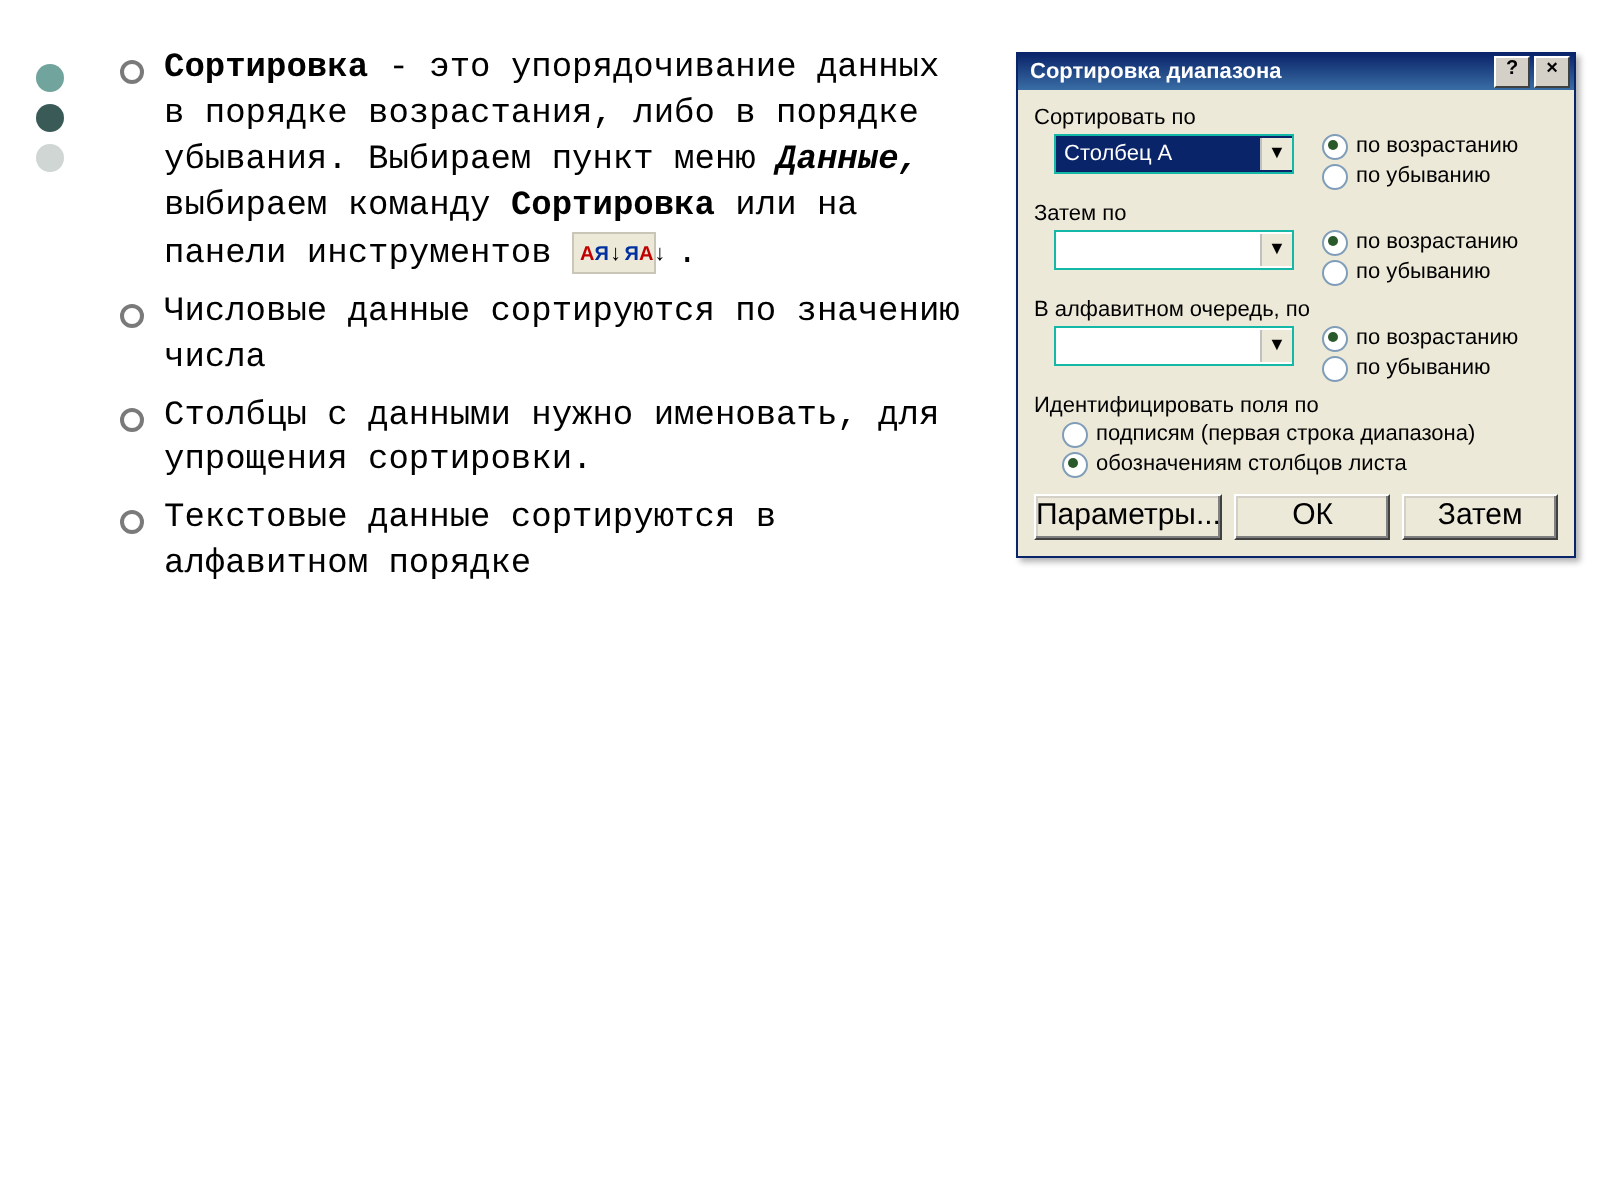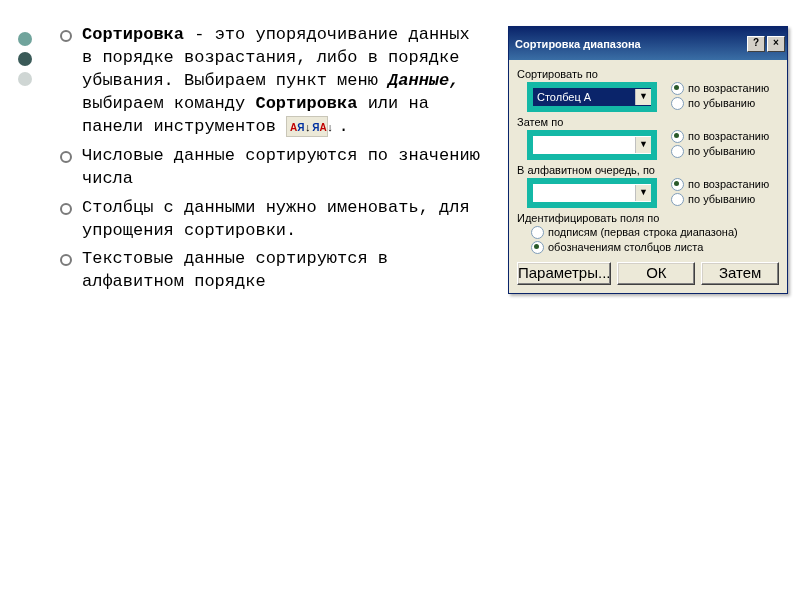--- a/index.html
+++ b/index.html
@@ -87,21 +87,21 @@
     width: 278px;
     font-family: Tahoma, Arial, sans-serif;
     font-size: 11px;
     background: #ece9d8;
     border: 1px solid #0a246a;
     box-shadow: 2px 2px 3px rgba(0,0,0,0.3);
   }
   .titlebar {
     background: linear-gradient(#0a246a, #3a6ea5);
     color: #fff;
-    height: 33px;
+    height: 18px;
     display: flex;
     align-items: center;
     padding: 0 2px 0 6px;
     font-weight: bold;
   }
   .titlebar .t-title { flex: 1; }
   .titlebar .t-btn {
     width: 16px;
     height: 14px;
     background: #d4d0c8;
@@ -132,21 +132,21 @@
   }
   .row {
     display: flex;
     align-items: flex-start;
     margin-bottom: 4px;
   }
   .combo {
     width: 118px;
     height: 18px;
     background: #fff;
-    border: 6px solid #14b8a6;
+    border: 1px solid #14b8a6;
     display: flex;
     align-items: center;
     margin-left: 10px;
   }
   .combo.sel {
     background: #0a246a;
   }
   .combo .c-text {
     flex: 1;
     padding: 0 4px;

